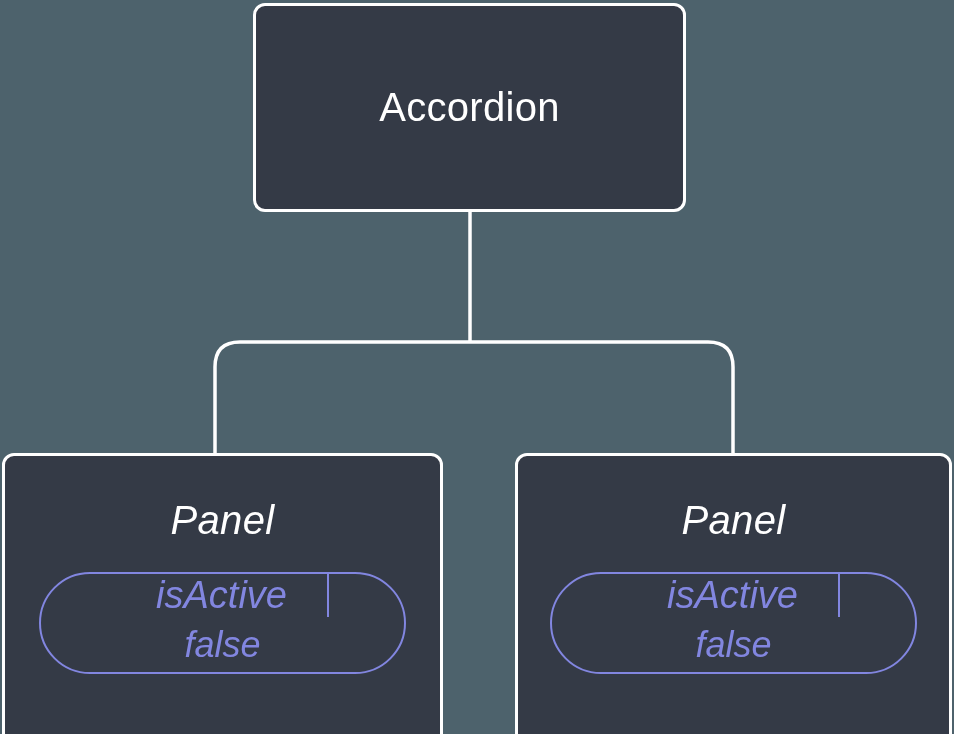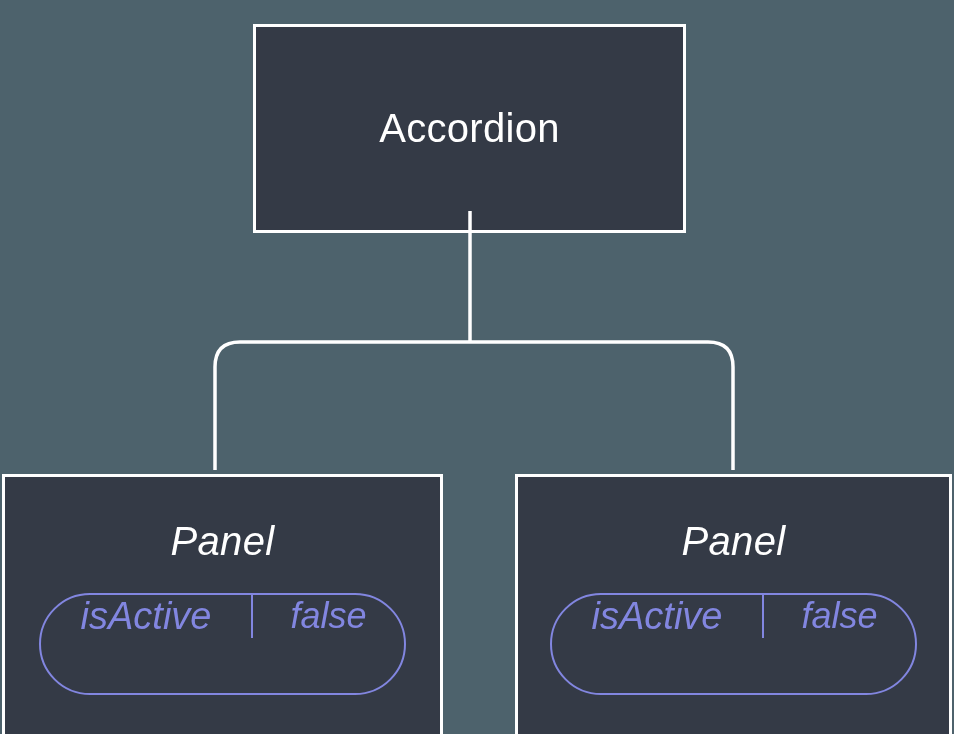--- a/index.html
+++ b/index.html
@@ -24,22 +24,21 @@
   }
   .connectors path{
     stroke:var(--node-border);
     stroke-width:3.5;
     fill:none;
   }
   .node{
     position:absolute;
     background:var(--node-fill);
     border:3px solid var(--node-border);
-    border-radius:0;
-    margin-top:21px;
+    border-radius:12px;
   }
   .root-node{
     left:253px;top:3px;width:433px;height:209px;
     display:flex;align-items:center;justify-content:center;
   }
   .node-label{
     color:var(--node-text);
     font-size:40px;
     font-weight:500;
     letter-spacing:0.3px;
@@ -57,22 +56,23 @@
     font-size:40px;
     font-weight:500;
     letter-spacing:0.3px;
   }
   .state-pill{
     margin:30px auto 0;
     width:367px;height:102px;
     border:2.5px solid var(--accent);
     border-radius:51px;
     display:flex;
-    align-items:flex-start;
+    align-items:center;
     overflow:hidden;
+    flex-direction:column;
   }
   .state-key{
     width:212px;
     border-right:2.5px solid var(--accent);
     display:flex;align-items:center;justify-content:center;
     color:var(--accent);
     font-size:38px;
     font-weight:400;
   }
   .state-value{

